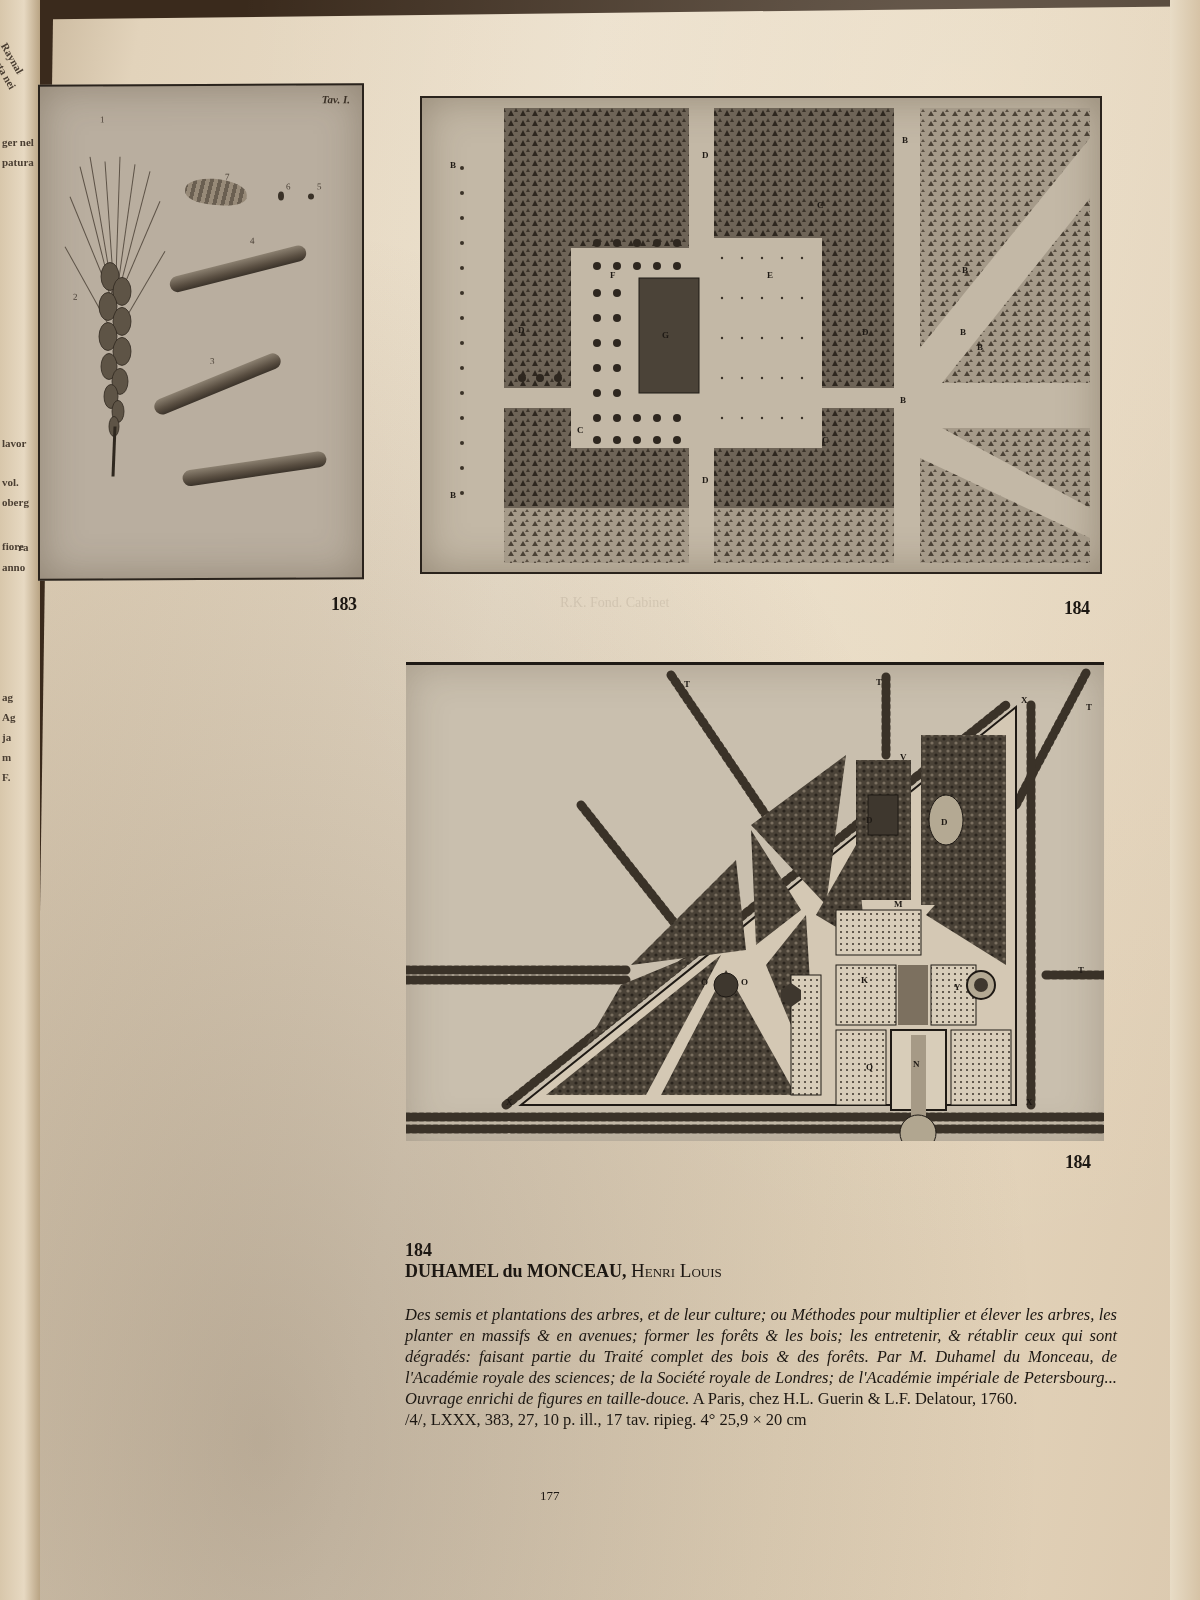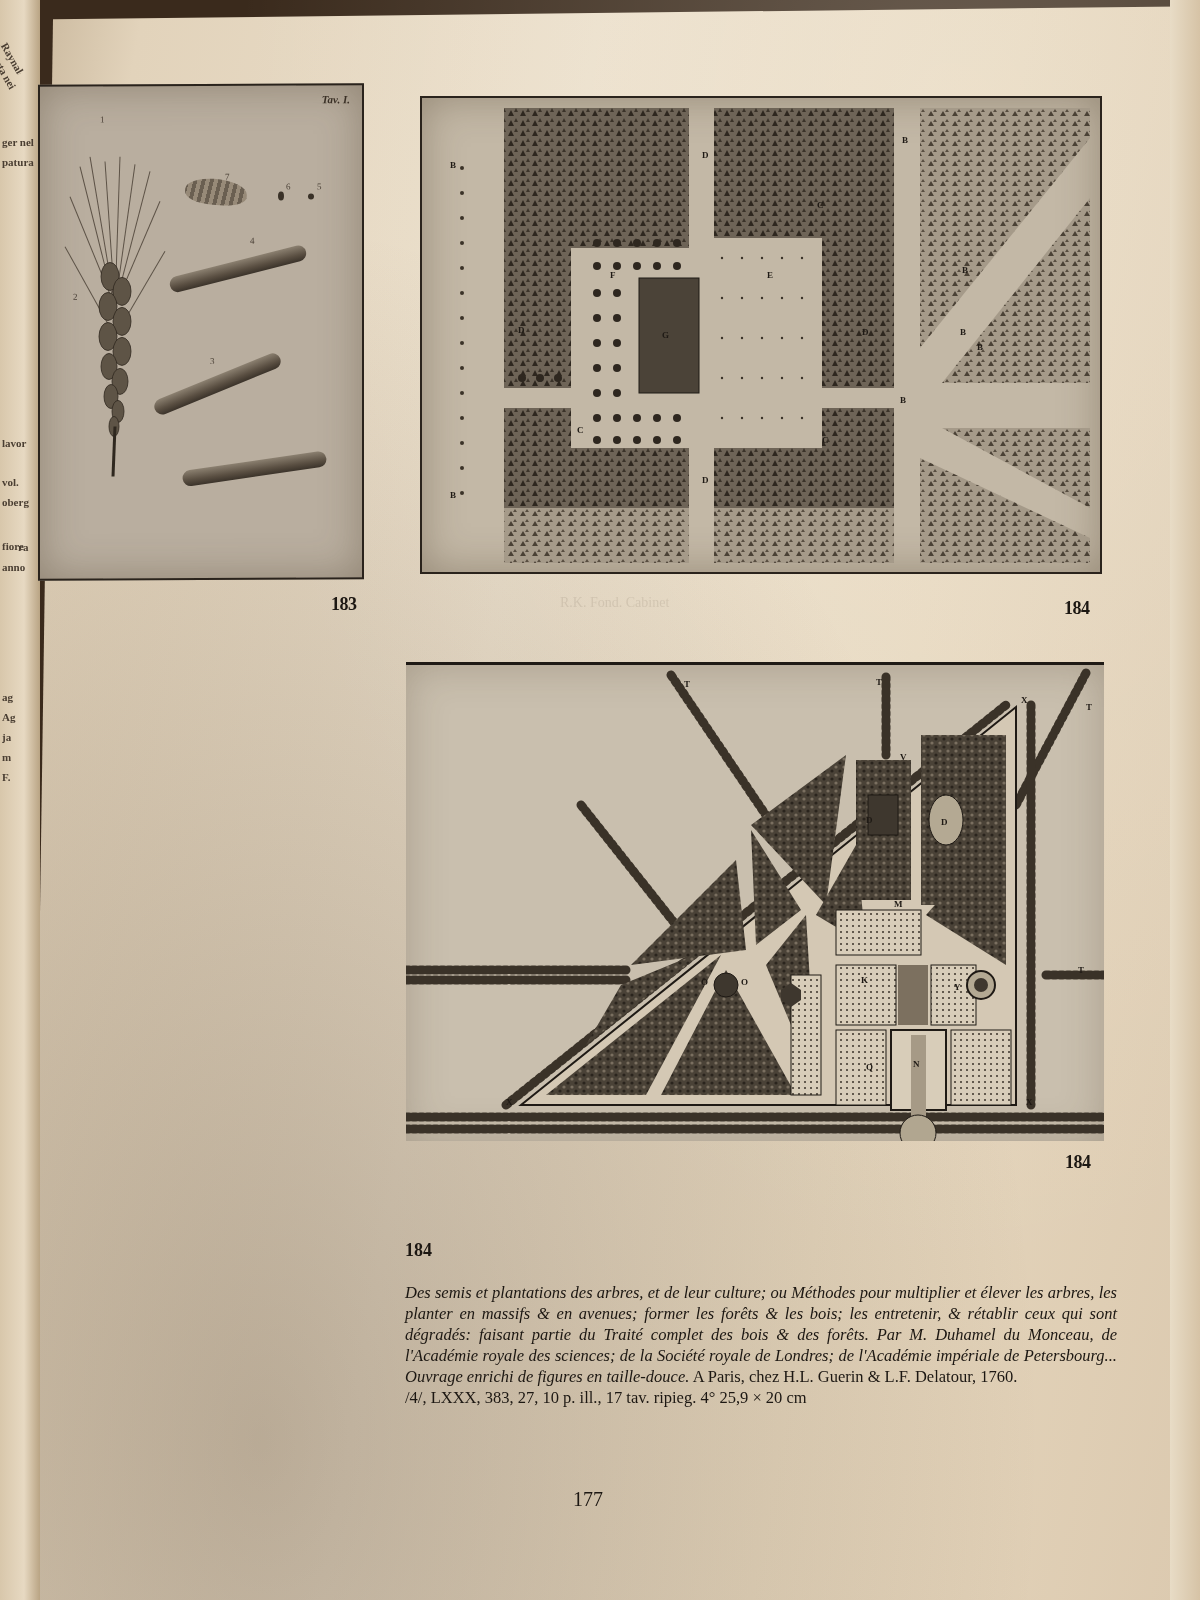--- a/index.html
+++ b/index.html
@@ -58,21 +58,21 @@
   .cap-num { font-weight:bold; font-size:18px; line-height:20px; }
   .cap-author { font-size:18px; line-height:22px; margin-top:0px; }
   .cap-author b { font-weight:bold; }
   .smallcaps { font-variant: small-caps; font-size:19px; }
   .cap-body {
     margin-top:22px; font-size:16.5px; line-height:21px; text-align:justify;
   }
   .cap-body i { font-style:italic; }
   .cap-coll { font-size:16.5px; line-height:21px; }
   .page-number {
-    position:absolute; left:540px; top:1488px; font-size:20px;margin-left:33px;
+    position:absolute; left:540px; top:1488px; font-size:13px;
   }
   .ghost {
     position:absolute; color:rgba(80,65,50,0.12); font-size:14px; white-space:nowrap;
   }
 </style>
 </head>
 <body>
 
 <div class="page"></div>
 <div class="page-shadow"></div>
@@ -370,20 +370,24 @@
         <text x="672" y="308">T</text>
       <text x="295" y="320">O</text>
         <text x="335" y="320">O</text>
     </g>
   </svg>
 </div>
 <div class="fig-label" style="left:1065px; top:1152px;">184</div>
 
 <div class="caption">
   <div class="cap-num">184</div>
+  <div class="cap-author">
+    <b>DUHAMEL du MONCEAU,</b>
+    <span class="smallcaps">Henri Louis</span>
+  </div>
   <div class="cap-body">
     <i>Des semis et plantations des arbres, et de leur culture; ou Méthodes pour multiplier et élever les arbres, les planter en massifs &amp; en avenues; former les forêts &amp; les bois; les entretenir, &amp; rétablir ceux qui sont dégradés: faisant partie du Traité complet des bois &amp; des forêts. Par M. Duhamel du Monceau, de l'Académie royale des sciences; de la Société royale de Londres; de l'Académie impériale de Petersbourg... Ouvrage enrichi de figures en taille-douce.</i>
     <span>A Paris, chez H.L. Guerin &amp; L.F. Delatour, 1760.</span>
   </div>
   <div class="cap-coll">/4/, LXXX, 383, 27, 10 p. ill., 17 tav. ripieg. 4° 25,9 × 20 cm</div>
 </div>
 
 <div class="page-number">177</div>
 
 </body></html>

